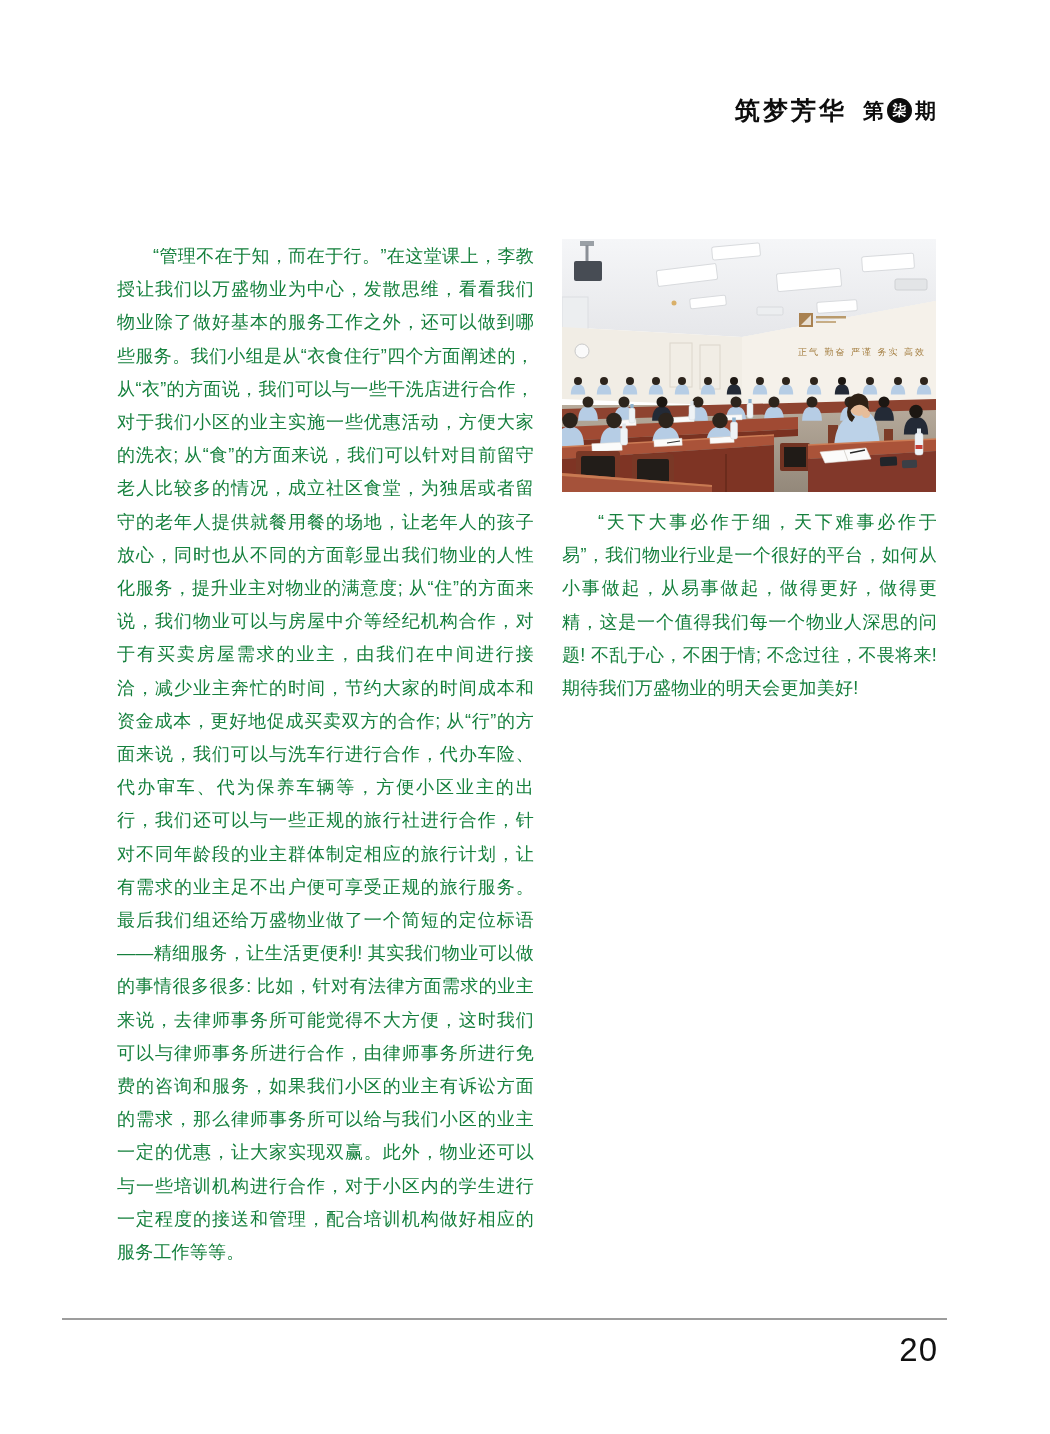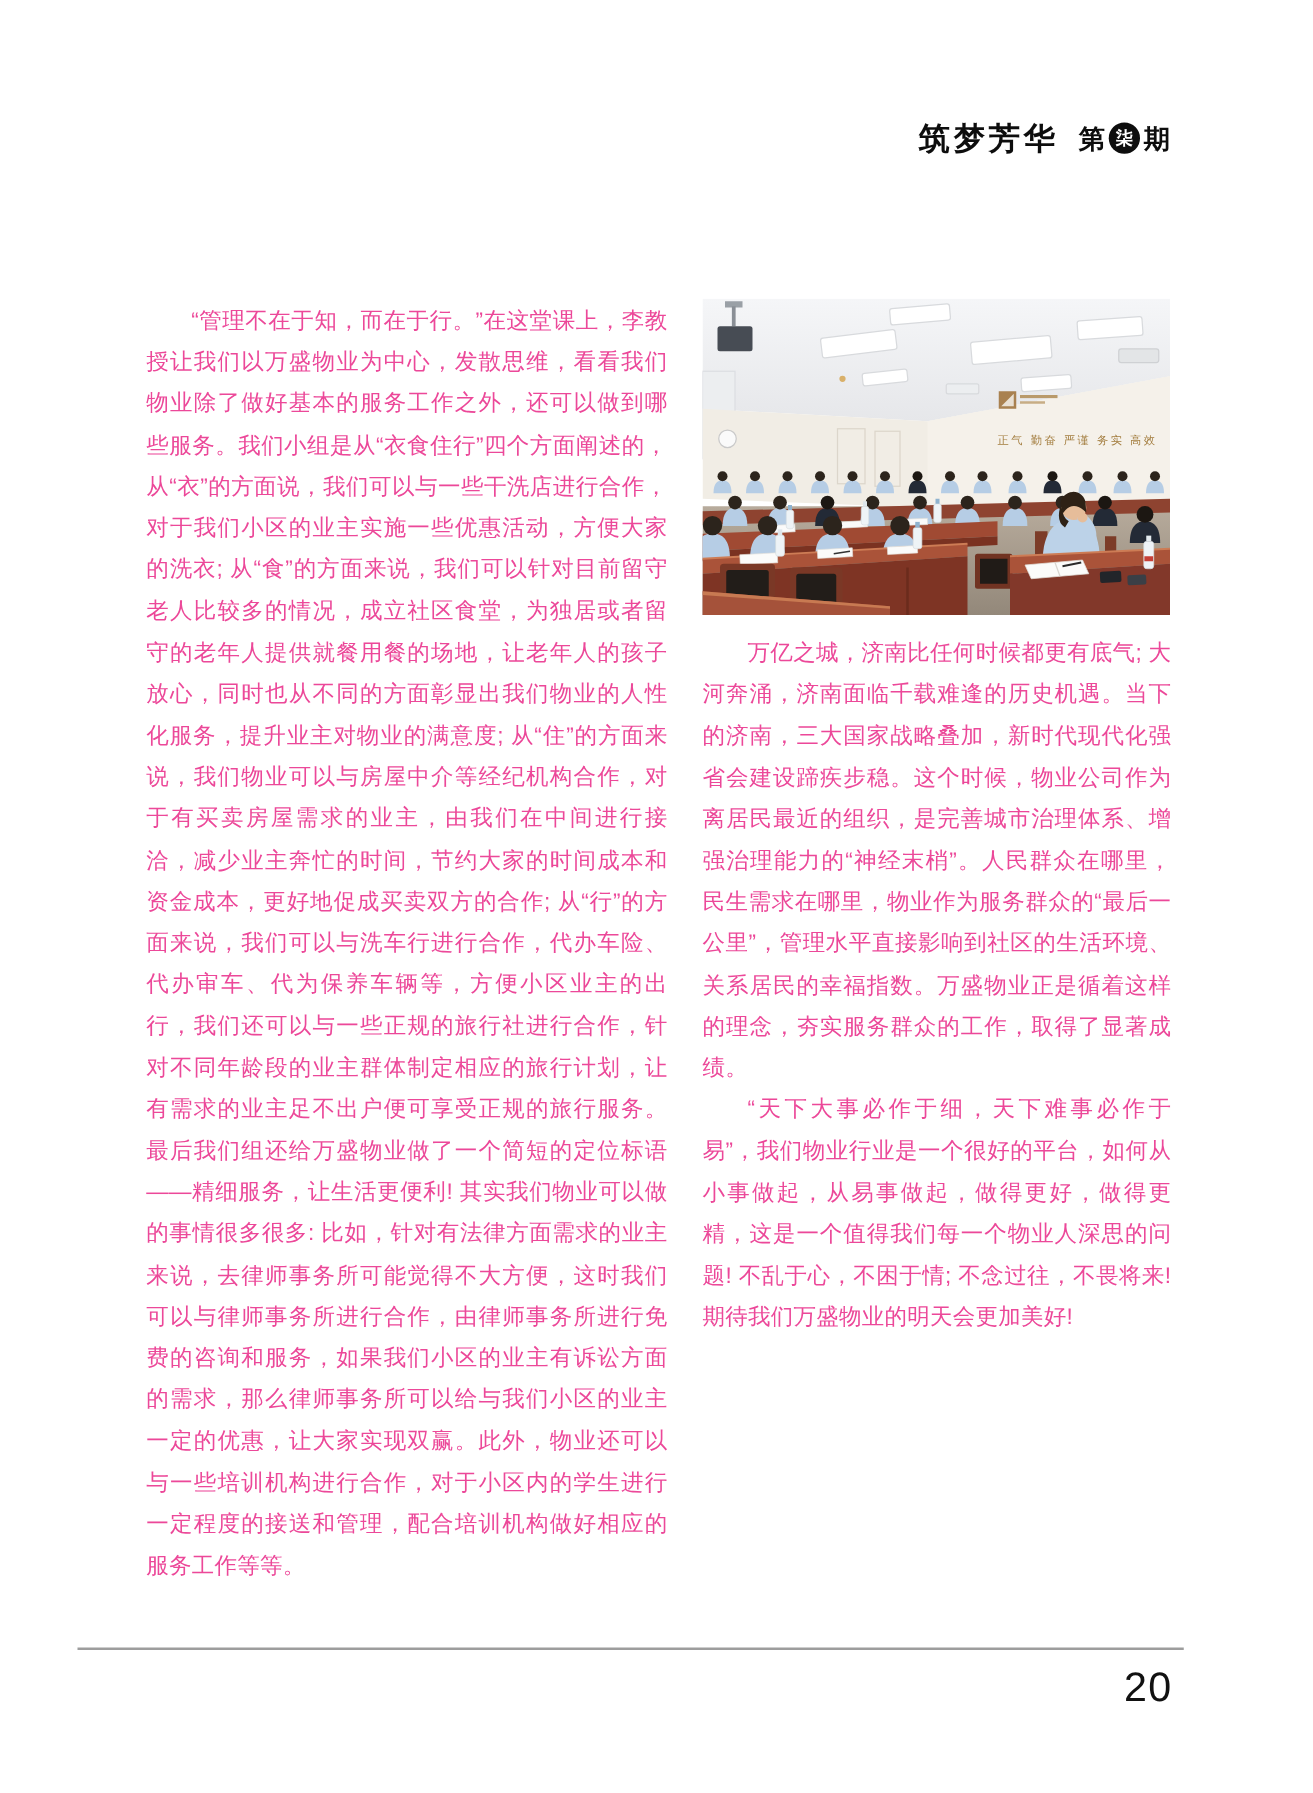--- a/index.html
+++ b/index.html
@@ -14,21 +14,21 @@
   }
   .mag-title { font-size:25px; font-weight:700; letter-spacing:3px; }
   .issue { font-size:21px; font-weight:600; margin-left:16px; display:flex; align-items:center; }
   .issue-circle {
     display:inline-flex; width:25px; height:25px; border-radius:50%;
     background:#0d0d0d; color:#ffffff; font-size:14px; font-weight:600;
     align-items:center; justify-content:center; margin:0 3px;
   }
   
   .col {
-    position:absolute; font-size:18px; line-height:33.2px; color:#ec4899;
+    position:absolute; font-size:18px; line-height:33.2px; color:#15803d;
     text-align:justify; text-justify:inter-character; letter-spacing:.2px;
   }
   .col p { margin:0; text-indent:2em; }
   .left-col  { left:117px; top:240px; width:417px; }
   .right-col { left:562px; top:506px; width:375px; }
   
   .photo { position:absolute; left:562px; top:239px; width:304px; height:253px; }
   .photo svg { display:block; }
   
   .footer-line { position:absolute; left:62px; top:1318px; width:885px; height:2px; background:#9d9d9d; }
@@ -235,20 +235,19 @@
           <rect width="42" height="38" rx="3" fill="#7a3826"></rect>
           <rect x="5" y="5" width="32" height="28" rx="2" fill="#221d19"></rect>
         </g>
 
       <polygon points="0,234 150,246 150,253 0,253" fill="#a5523a"></polygon>
       <polygon points="0,234 150,246 150,248 0,237" fill="#c87a52"></polygon>
     </svg>
   </div>
 
   <div class="col right-col">
-    <p>万亿之城，济南比任何时候都更有底气; 大河奔涌，济南面临千载难逢的历史机遇。当下的济南，三大国家战略叠加，新时代现代化强省会建设蹄疾步稳。这个时候，物业公司作为离居民最近的组织，是完善城市治理体系、增强治理能力的“神经末梢”。人民群众在哪里，民生需求在哪里，物业作为服务群众的“最后一公里”，管理水平直接影响到社区的生活环境、关系居民的幸福指数。万盛物业正是循着这样的理念，夯实服务群众的工作，取得了显著成绩。</p>
     <p>“天下大事必作于细，天下难事必作于易”，我们物业行业是一个很好的平台，如何从小事做起，从易事做起，做得更好，做得更精，这是一个值得我们每一个物业人深思的问题! 不乱于心，不困于情; 不念过往，不畏将来! 期待我们万盛物业的明天会更加美好!</p>
   </div>
 
   <div class="footer-line"></div>
   <div class="page-number">20</div>
 
 </div>
 
 </body></html>

